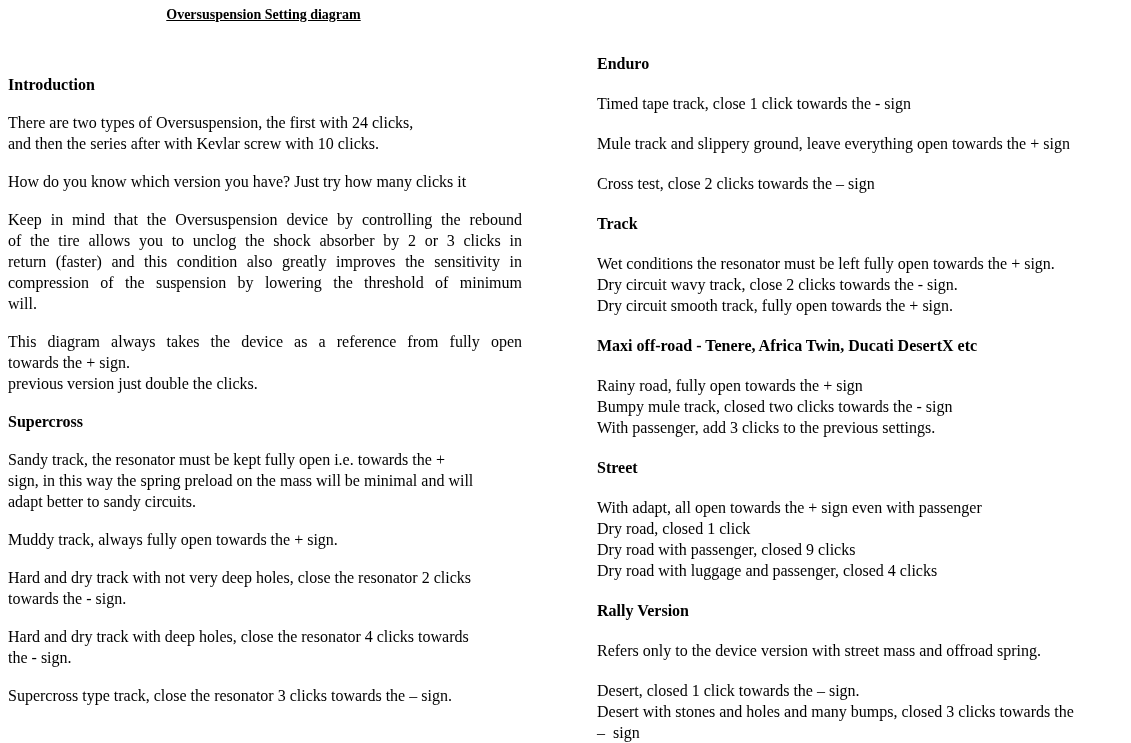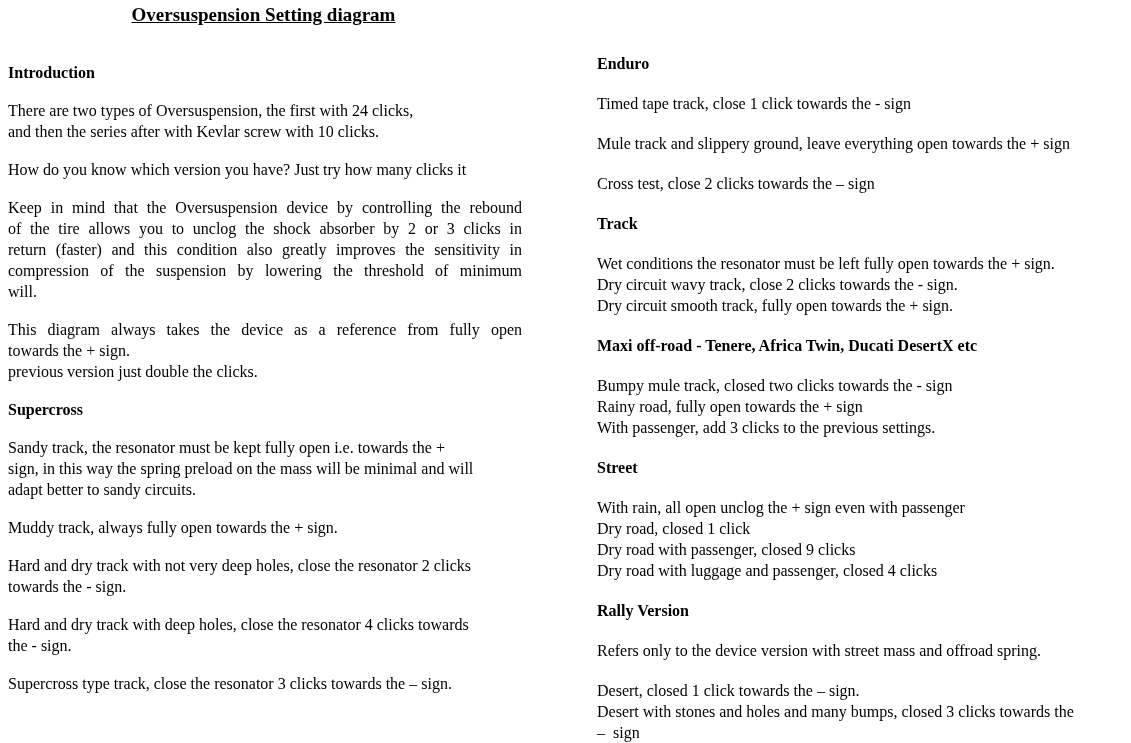--- a/index.html
+++ b/index.html
@@ -16,41 +16,41 @@
     font-family: "Liberation Serif", "DejaVu Serif", serif;
     overflow: hidden;
   }
   .title {
     position: absolute;
     top: 3px;
     left: 0;
     width: 527px;
     margin: 0;
     text-align: center;
-    font-size: 19px;
+    font-size: 14px;
     font-weight: bold;
     text-decoration: underline;
     line-height: 24px;
   }
   .col {
     position: absolute;
     font-size: 16px;
     line-height: 21px;
   }
   .col-left {
     top: 62px;
     left: 8px;
     width: 514px;
   }
   .col-right {
     top: 53px;
     left: 597px;
     width: 528px;
   }
-  .col-left .block { margin: 0 0 17px 0; font-family: Liberation Serif, serif; }
+  .col-left .block { margin: 12px 0 17px 0; font-family: Liberation Serif, serif; }
   .col-right .block { margin: 0 0 19px 0; }
   .heading { font-weight: bold; }
   .line { white-space: pre-wrap; }
   .line.just {
     text-align: justify;
     text-align-last: justify;
   }
 </style>
 </head>
 <body>
@@ -111,27 +111,27 @@
         <div class="line">Cross test, close 2 clicks towards the – sign</div>
       </div>
       <div class="block heading">Track</div>
       <div class="block para">
         <div class="line">Wet conditions the resonator must be left fully open towards the + sign.</div>
         <div class="line">Dry circuit wavy track, close 2 clicks towards the - sign.</div>
         <div class="line">Dry circuit smooth track, fully open towards the + sign.</div>
       </div>
       <div class="block heading">Maxi off-road - Tenere, Africa Twin, Ducati DesertX etc</div>
       <div class="block para">
+        <div class="line">Rainy road, fully open towards the + sign</div>
         <div class="line">Bumpy mule track, closed two clicks towards the - sign</div>
-        <div class="line">Rainy road, fully open towards the + sign</div>
         <div class="line">With passenger, add 3 clicks to the previous settings.</div>
       </div>
       <div class="block heading">Street</div>
       <div class="block para">
-        <div class="line">With rain, all open unclog the + sign even with passenger</div>
+        <div class="line">With adapt, all open towards the + sign even with passenger</div>
         <div class="line">Dry road, closed 1 click</div>
         <div class="line">Dry road with passenger, closed 9 clicks</div>
         <div class="line">Dry road with luggage and passenger, closed 4 clicks</div>
       </div>
       <div class="block heading">Rally Version</div>
       <div class="block para">
         <div class="line">Refers only to the device version with street mass and offroad spring.</div>
       </div>
       <div class="block para">
         <div class="line">Desert, closed 1 click towards the – sign.</div>

